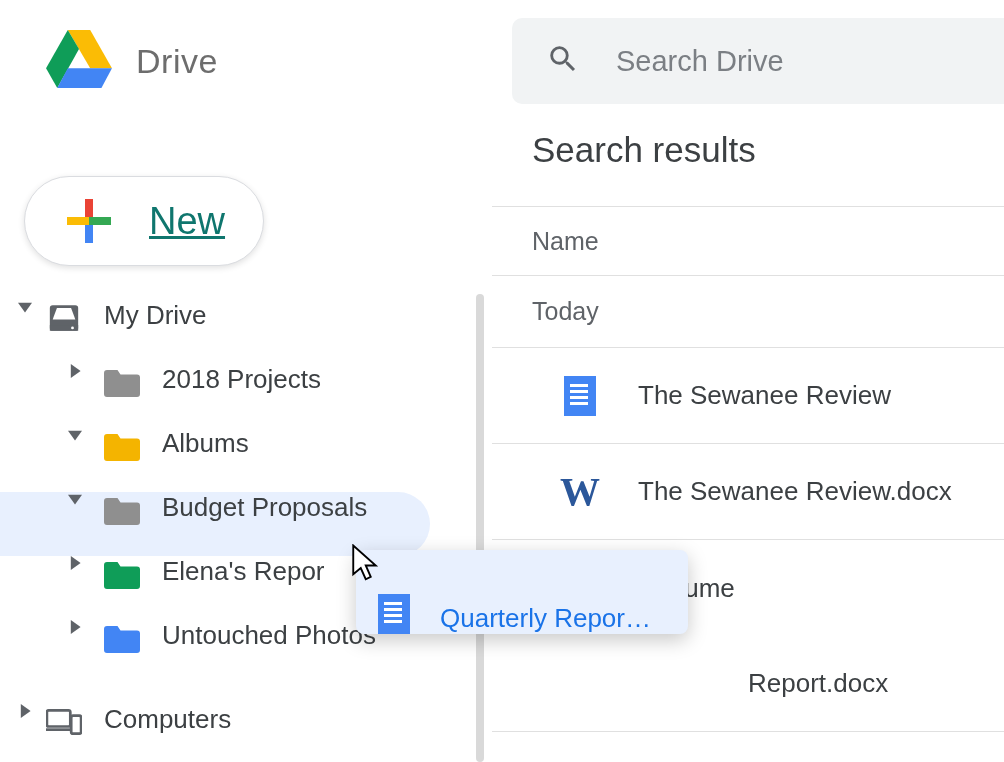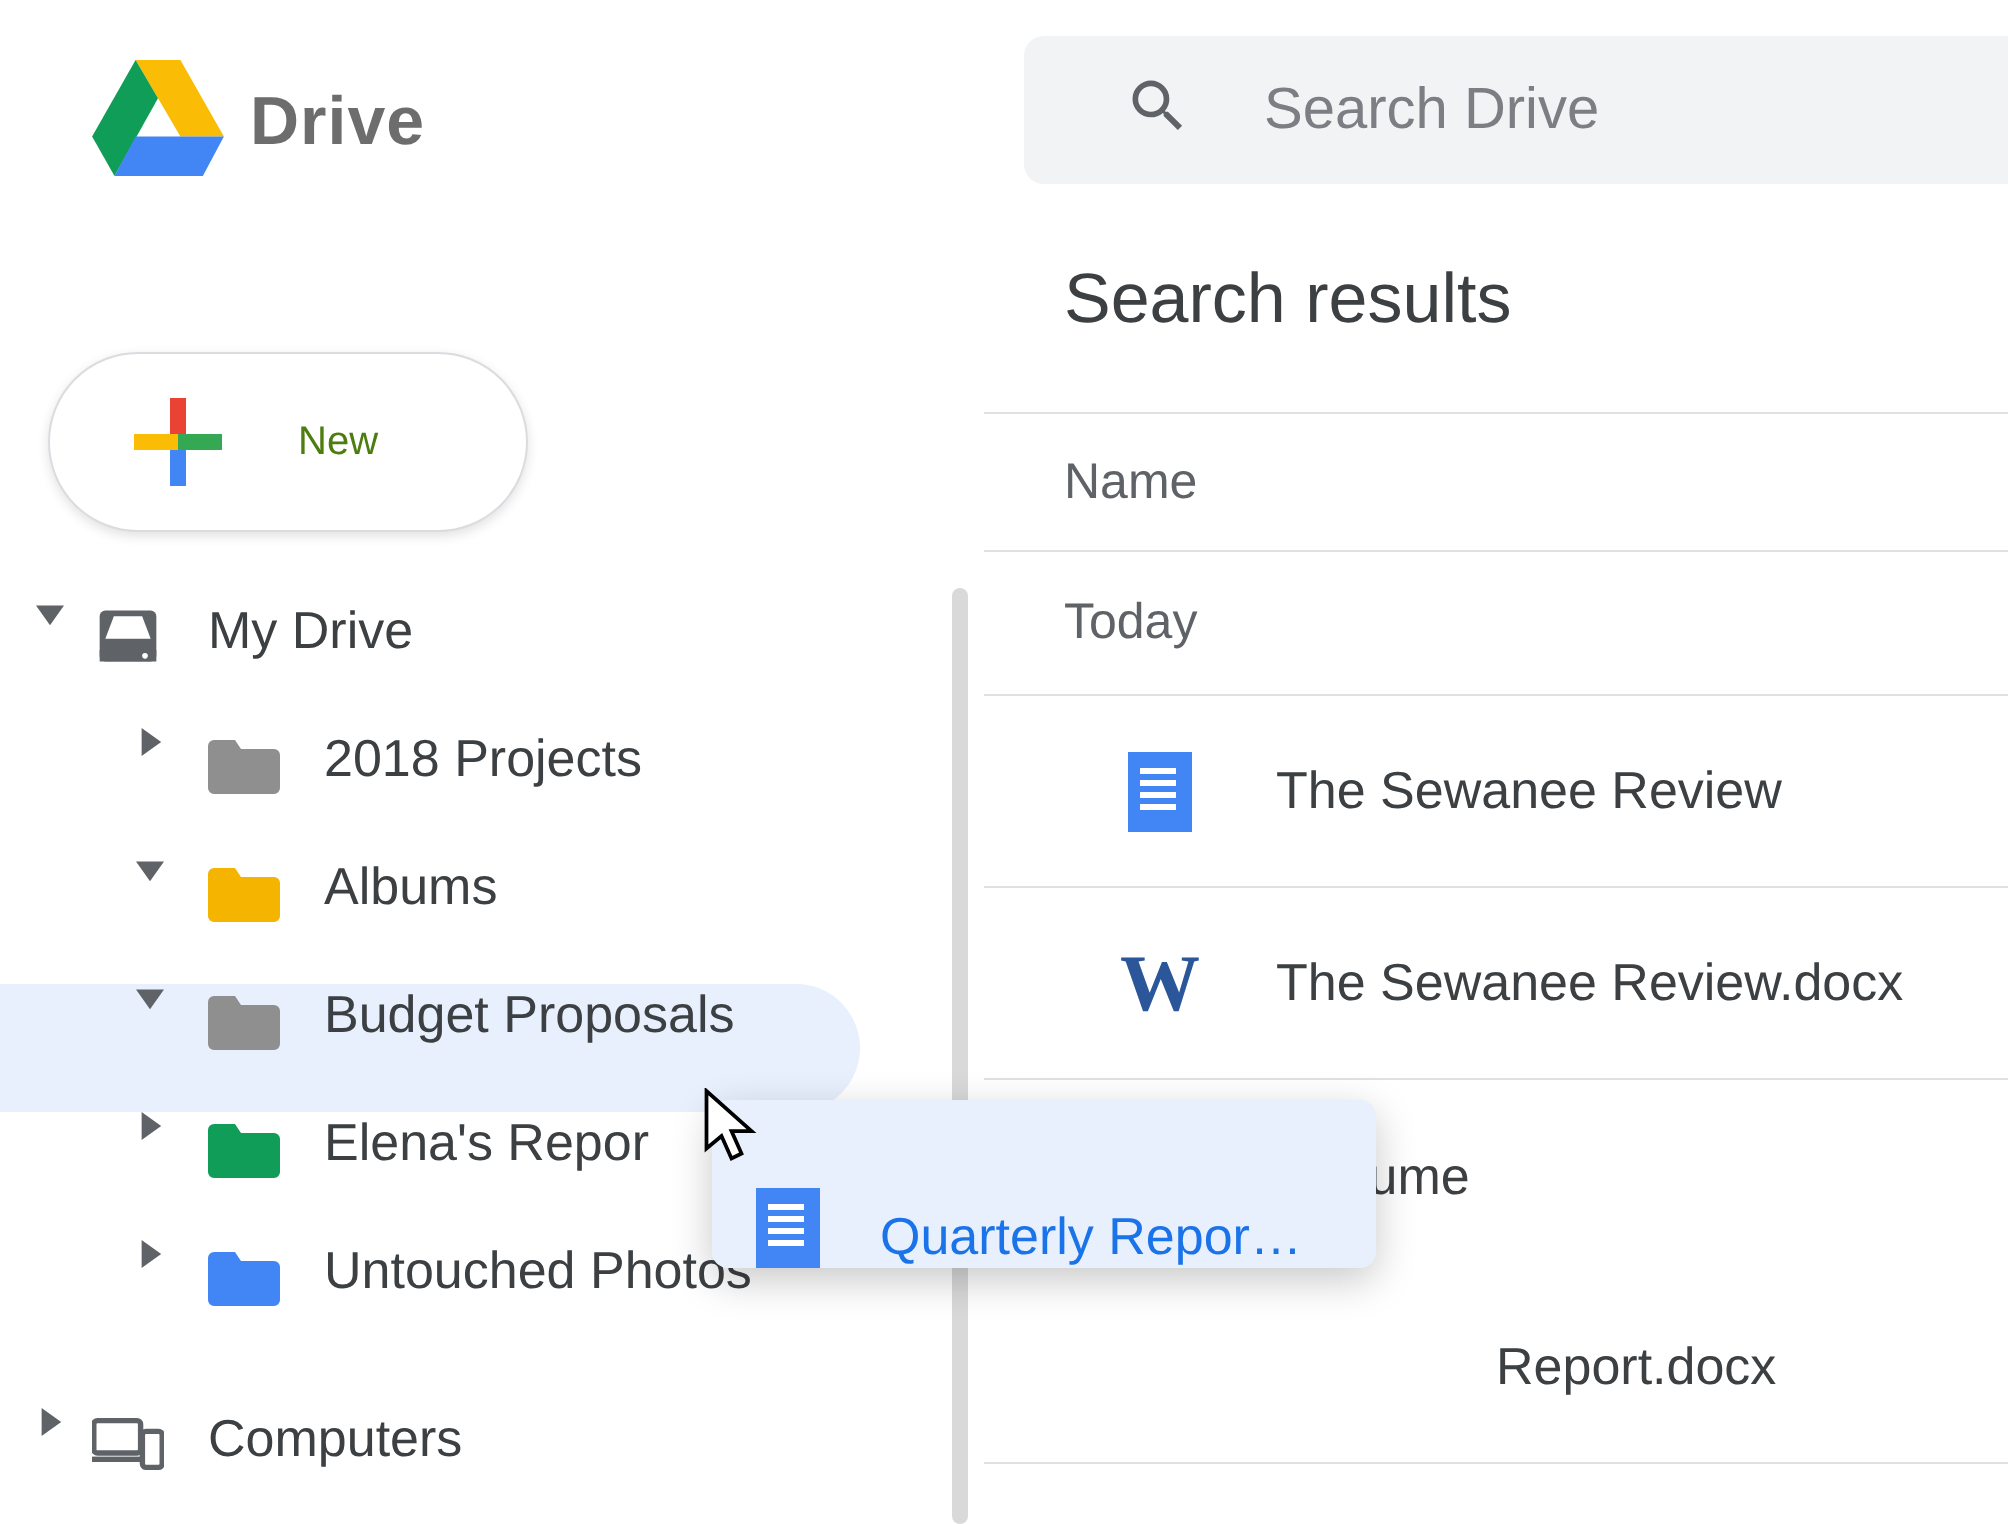--- a/index.html
+++ b/index.html
@@ -11,40 +11,39 @@
     overflow: hidden;
     position: relative;
   }
   
   .logo-area {
     position: absolute;
     left: 46px;
     top: 30px;
     display: flex;
     align-items: center;
-    gap: 13px;
-    font-weight: bold;
+    gap: 24px;
   }
   .logo-text {
     font-size: 34px;
     color: #6d6d6d;
     letter-spacing: 0.5px;
   }
   
   .search-bar {
     position: absolute;
     left: 512px;
     top: 18px;
     right: 0;
-    height: 74px;
+    height: 86px;
     background: #f1f3f4;
     border-radius: 10px 0 0 10px;
     display: flex;
     align-items: center;
-    padding-left: 50px;
+    padding-left: 34px;
   }
   .search-icon-svg { width: 34px; height: 34px; fill: #5f6368; }
   .search-input {
     flex: 1;
     border: none;
     background: transparent;
     font-size: 29px;
     color: #5f6368;
     margin-left: 36px;
     outline: none;
@@ -66,21 +65,21 @@
     padding-left: 42px;
     box-shadow: 0 2px 6px rgba(0,0,0,0.12);
     cursor: pointer;
   }
   .plus-icon { width: 44px; height: 44px; position: relative; }
   .plus-icon .bar { position: absolute; }
   .plus-icon .r { background: #EA4335; left:18px; top:0; width:8px; height:22px; }
   .plus-icon .b { background: #4285F4; left:18px; top:22px; width:8px; height:22px; }
   .plus-icon .y { background: #FBBC05; left:0; top:18px; width:22px; height:8px; }
   .plus-icon .g { background: #34A853; left:22px; top:18px; width:22px; height:8px; }
-  .new-label { font-size: 20px; color: #4d7c0f; }
+  .new-label { font-size: 38px; color: #0f766e; text-decoration: underline; }
   
   .sidebar {
     position: absolute;
     left: 0;
     top: 300px;
     width: 460px;
   }
   .tree-row {
     display: flex;
     align-items: flex-start;

